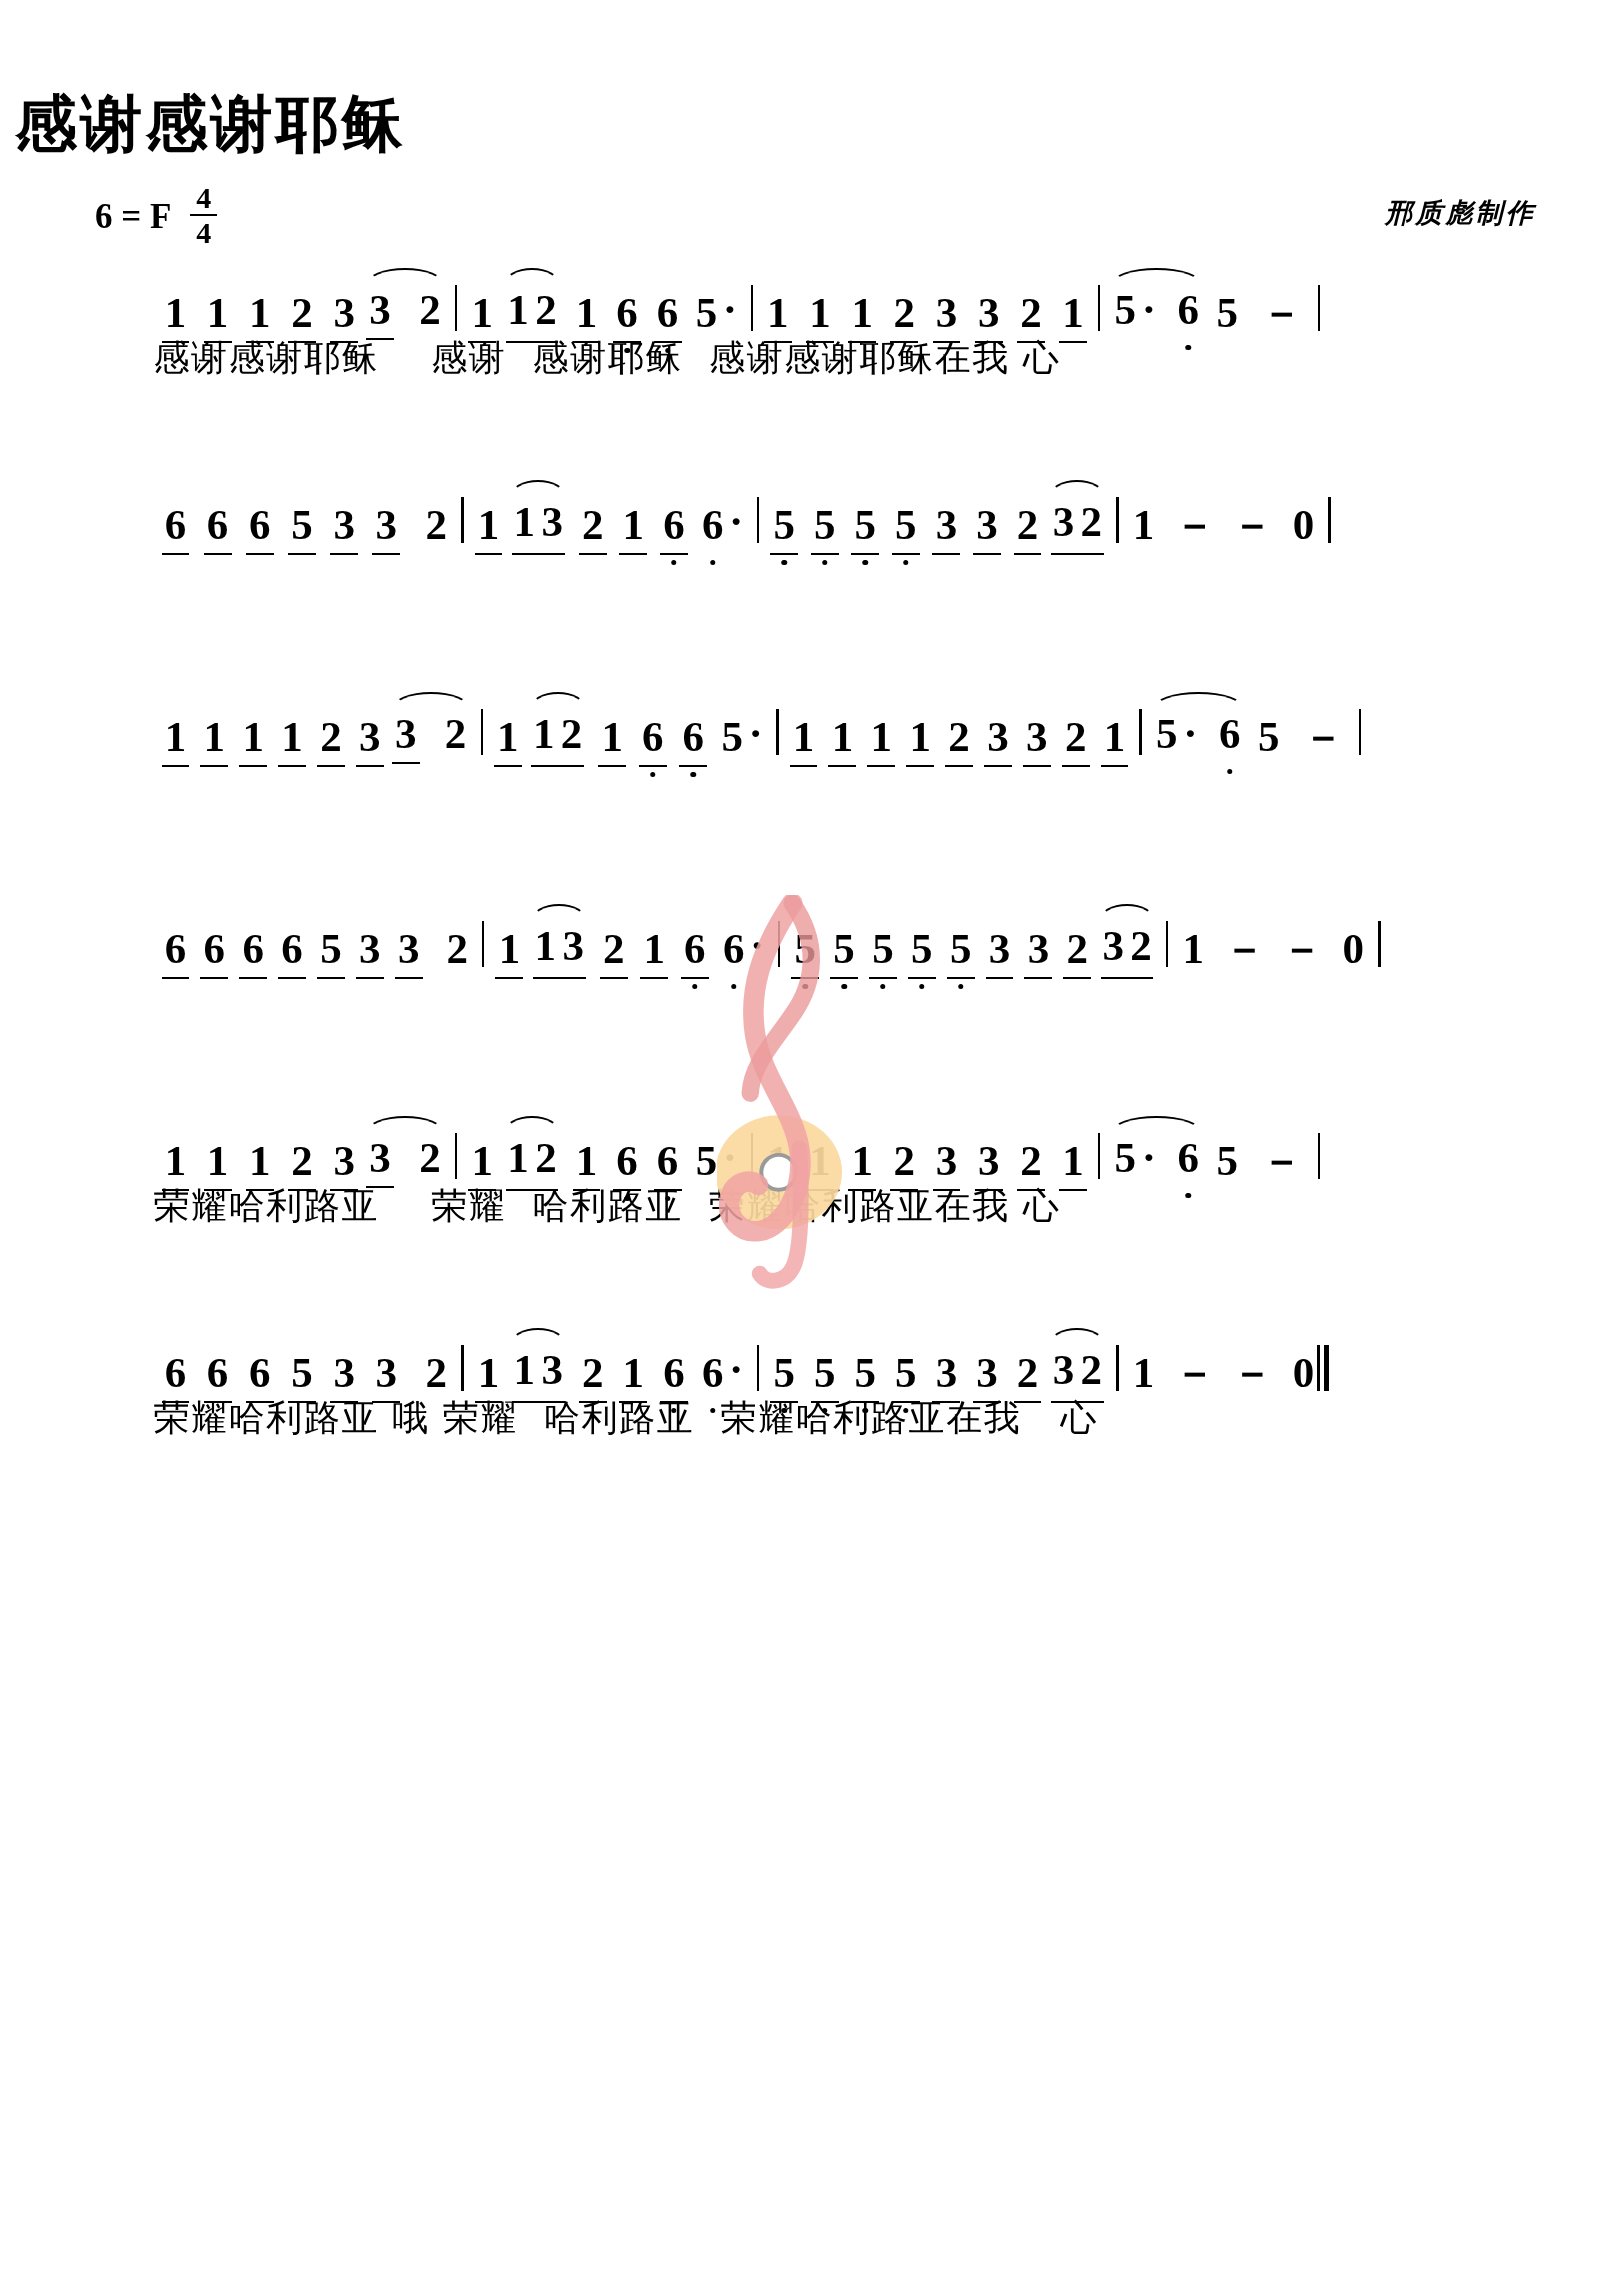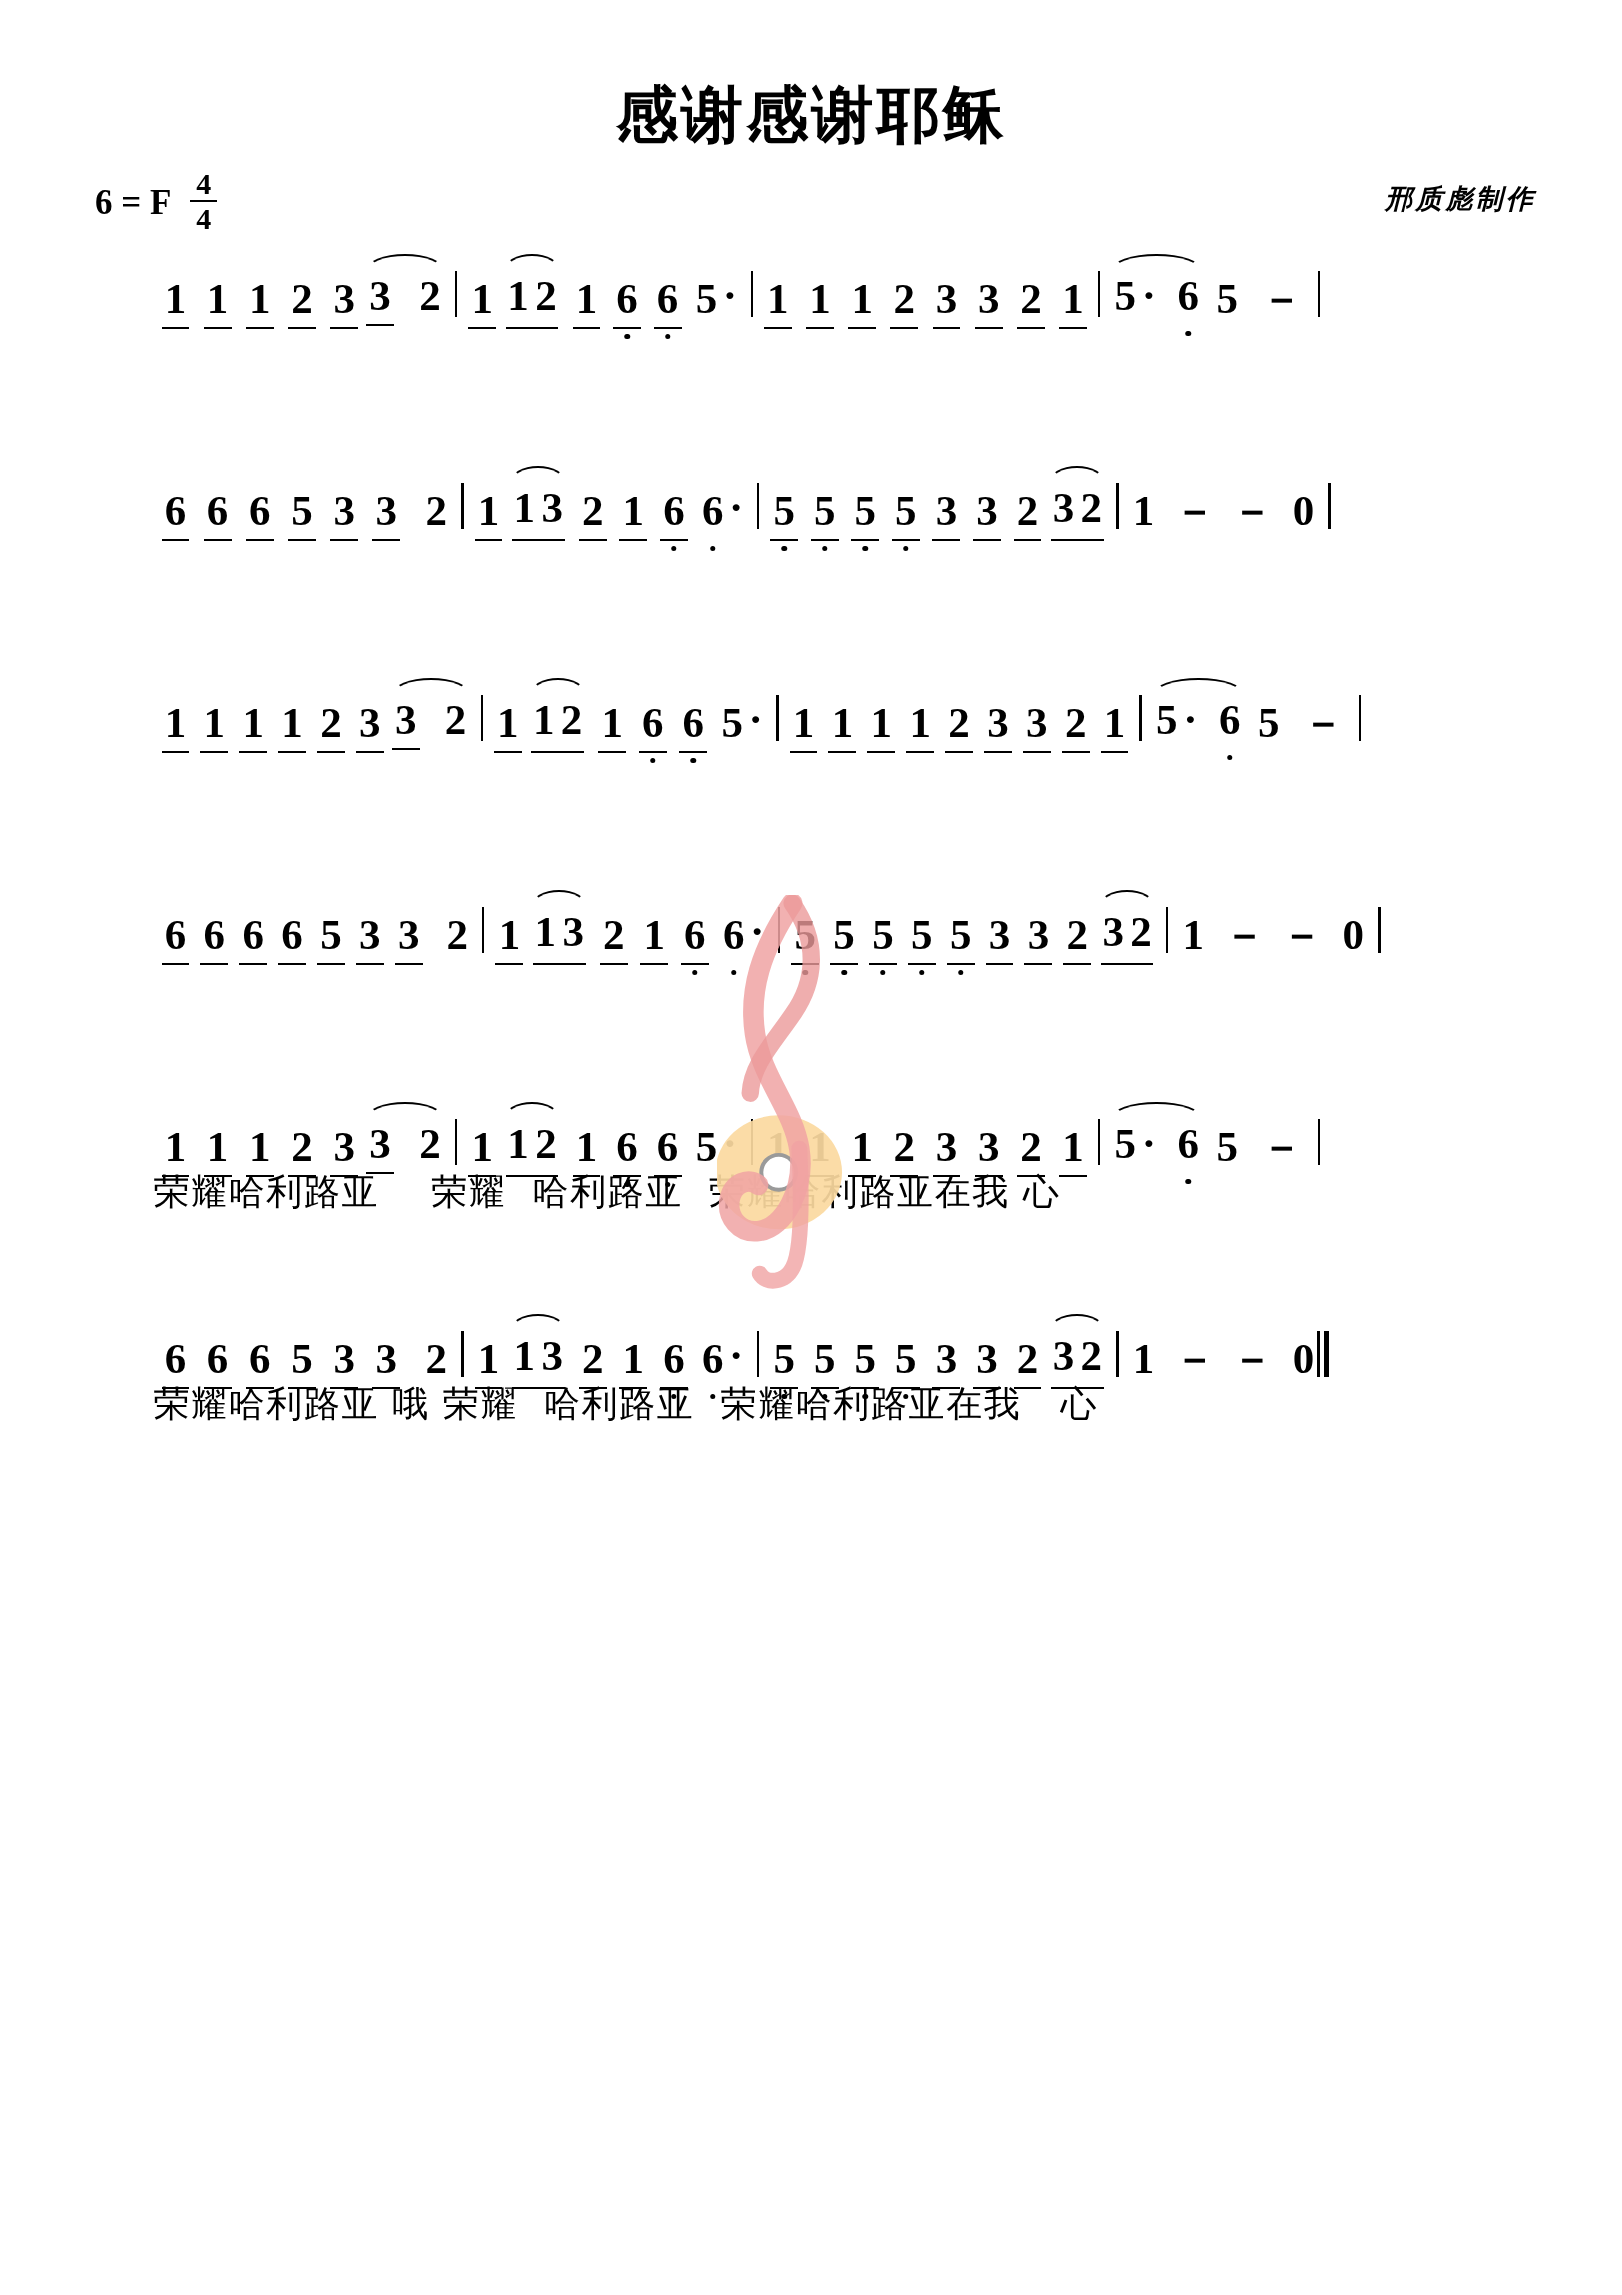--- a/index.html
+++ b/index.html
@@ -16,26 +16,26 @@
     overflow: hidden;
   }
   .sheet {
     position: absolute;
     left: 0; top: 0;
     width: 1623px;
     height: 2295px;
   }
   
   .title {
-    text-align: center;
-    font-family: Liberation Serif, serif;
+    text-align: left;
+    font-family: Liberation Mono, monospace;
     font-weight: bold;
     font-size: 62px;
     letter-spacing: 3.2px;
-    margin: 1px;
+    margin: 15px;
     padding-top: 83px;
     line-height: 1;
     color: #000;
   }
   .header-row {
     position: relative;
     height: 71px;
     margin-top: 17.4px;
   }
   .key-sig {
@@ -247,20 +247,21 @@
       <span class="n u1">3</span><span class="sp" style="width:14.3px"></span>
       <span class="n u1">3</span><span class="sp" style="width:14.3px"></span>
       <span class="n u1">2</span><span class="sp" style="width:14.3px"></span>
       <span class="n u1">1</span>
       <span class="barline"></span>
       <span class="grp"><span class="tie"></span><span class="n">5</span><span class="aug">·</span><span class="sp" style="width:16px"></span><span class="n dotlow">6</span></span><span class="sp" style="width:11px"></span>
       <span class="n">5</span><span class="sp" style="width:16px"></span>
       <span class="n">－</span>
       <span class="barline"></span>
     </div>
+    <div class="lyric-line">感谢感谢耶稣    感谢  感谢耶稣  感谢感谢耶稣在我 心</div>
   </div>
 
   <div class="system">
     <div class="notes-line">
       <span class="n u1">6</span><span class="sp" style="width:14.3px"></span>
       <span class="n u1">6</span><span class="sp" style="width:14.3px"></span>
       <span class="n u1">6</span><span class="sp" style="width:14.3px"></span>
       <span class="n u1">5</span><span class="sp" style="width:14.3px"></span>
       <span class="n u1">3</span><span class="sp" style="width:14.3px"></span>
       <span class="n u1">3</span><span class="sp" style="width:22px"></span>

